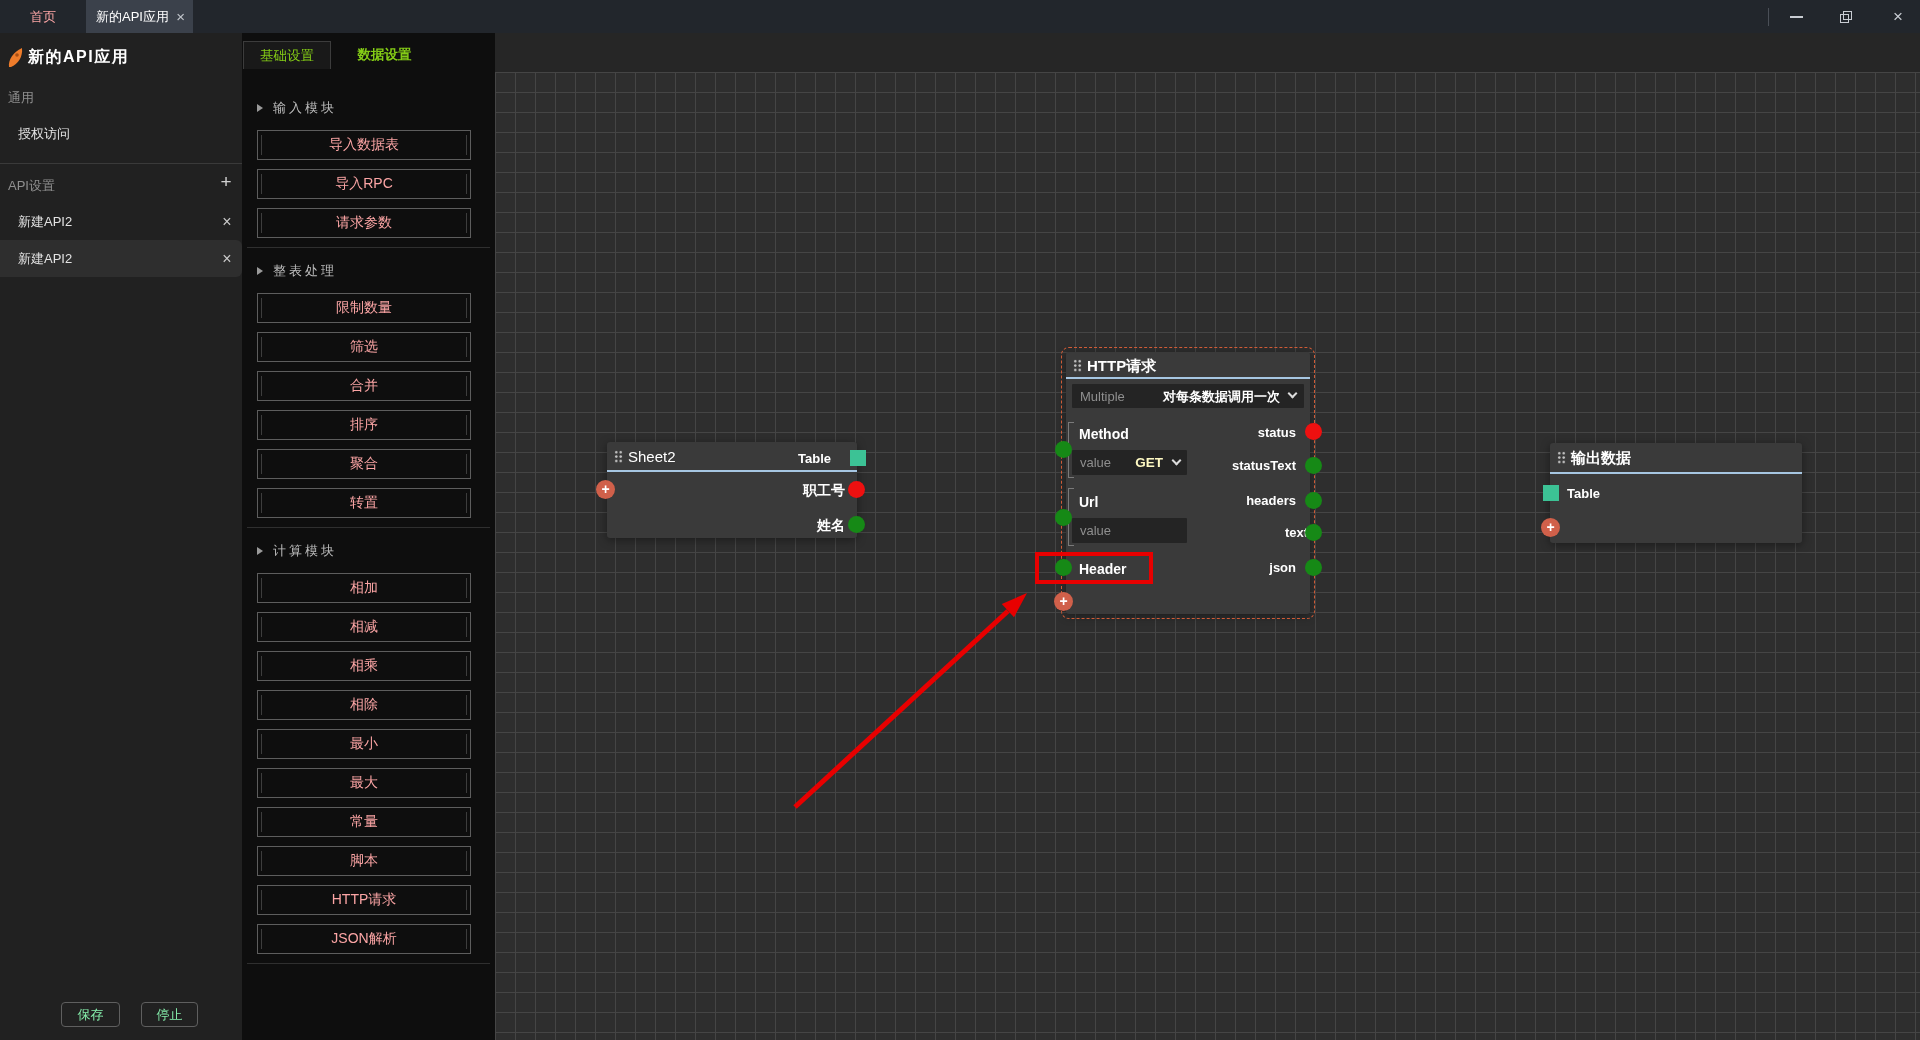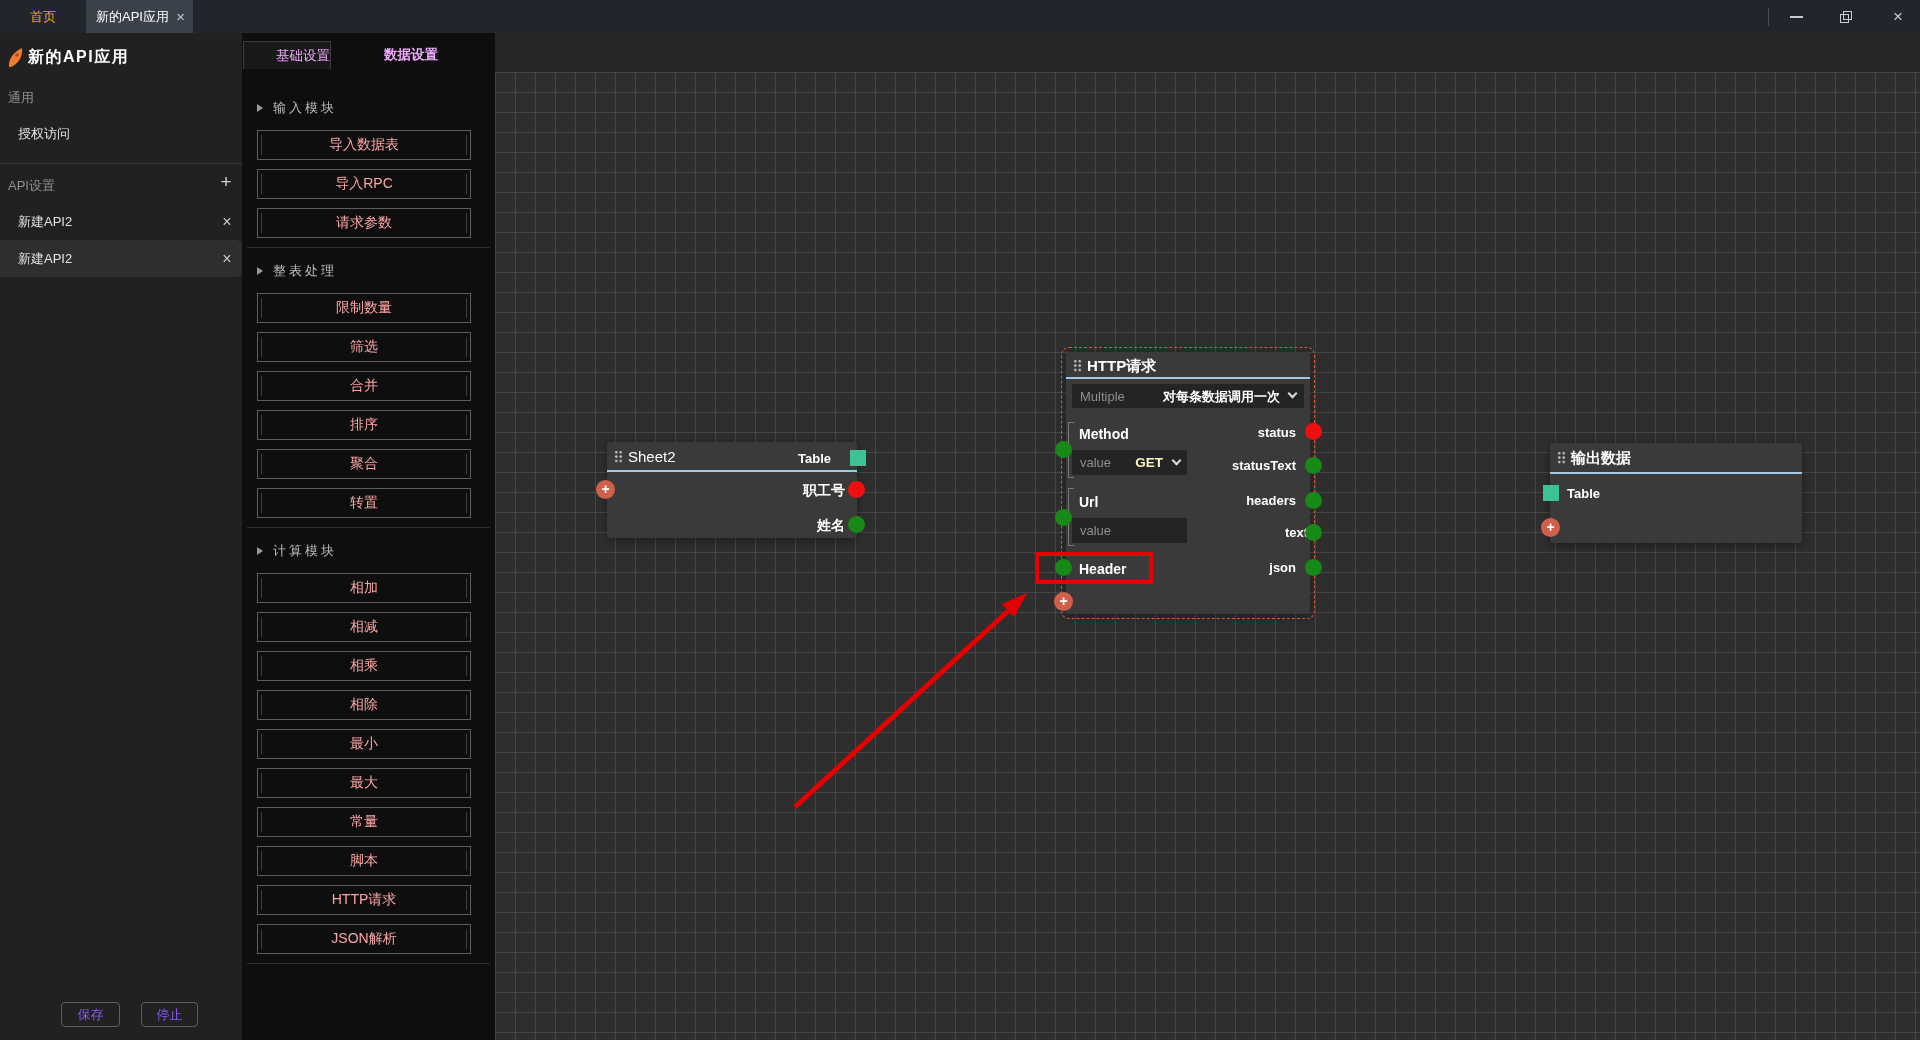--- a/index.html
+++ b/index.html
@@ -2,21 +2,21 @@
 <html style="--titlebar_bg: #22262c; --titlebar_tab_active: #3b414b; --sidebar_bg: #212121; --sidebar_selected: #2e2e2e; --panel_bg: #0e0e0e; --panel_tab_inactive: #191919; --canvas_bg: #2e2e2e; --canvas_top: #262626; --canvas_grid: #454545; --node_bg: #3a3a3a; --node_input_bg: #242424; --node_underline: #a6c6e2; --port_red: #ee1010; --port_green: #168916; --teal: #3cc295; --add_btn: #d0604a; --selection_dash: #cf5b36; --annotation: #e80000; --brand_orange: #ee7c2b;"><head>
 <meta charset="utf-8">
 <style>
   * { margin:0; padding:0; box-sizing:border-box; }
   html,body { width:1920px; height:1040px; background:#000; overflow:hidden; }
   body { font-family:"Liberation Sans","DejaVu Sans",sans-serif; color:#e8e8e8; }
   #app { position:relative; width:1920px; height:1040px; background:var(--canvas_bg); }
 
   
   .titlebar { position:absolute; left:0; top:0; width:1920px; height:33px; background:var(--titlebar_bg); z-index:60; }
-  .wtab { position:absolute; top:0; height:33px; display:flex; align-items:center; font-size:13px; color:#eab308; cursor:default; }
+  .wtab { position:absolute; top:0; height:33px; display:flex; align-items:center; font-size:13px; color:#fca5a5; cursor:default; }
   .wtab.home { left:10px; width:66px; justify-content:center; }
   .wtab.active { left:86px; width:107px; background:var(--titlebar_tab_active); color:#fff; padding-left:10px; }
   .wtab .tab-close { position:absolute; right:8px; font-size:15px; color:#c3c7cd; line-height:1; }
   .winctl-divider { position:absolute; left:1768px; top:8px; width:1px; height:18px; background:#4a4f57; }
   .winctl { position:absolute; top:0; width:34px; height:33px; display:flex; align-items:center; justify-content:center; }
   .ic-min { width:13px; height:2px; background:#c8ccd2; }
   .ic-restore { position:relative; width:12px; height:12px; }
   .ic-restore .b { position:absolute; left:0; bottom:0; width:9px; height:9px; border:1.4px solid #c8ccd2; background:var(--titlebar_bg); }
   .ic-restore .f { position:absolute; right:0; top:0; width:9px; height:9px; border:1.4px solid #c8ccd2; }
   .ic-close { font-size:17px; color:#c8ccd2; line-height:1; }
@@ -26,25 +26,25 @@
   .side-title { position:absolute; left:0; top:12px; height:24px; display:flex; align-items:center; }
   .rocket { position:absolute; left:7px; top:2px; }
   .side-title .t { position:absolute; left:28px; top:2px; font-size:16px; font-weight:bold; letter-spacing:1.5px; color:#fff; white-space:nowrap; }
   .grp-label { position:absolute; left:8px; font-size:13px; color:#8f8f8f; }
   .side-item { position:absolute; left:0; width:242px; height:36px; display:flex; align-items:center; font-size:13px; color:#e3e3e3; cursor:pointer; }
   .side-item .lbl { margin-left:18px; }
   .side-item .x { position:absolute; right:7px; width:16px; text-align:center; font-size:16px; color:#c9c9c9; }
   .side-item.selected { background:var(--sidebar_selected); border-radius:0 6px 6px 0; }
   .side-divider { position:absolute; left:0; width:242px; height:1px; background:#3a3a3a; }
   .plus-flat { position:absolute; right:6px; top:139px; width:20px; height:20px; font-size:19px; color:#d0d0d0; text-align:center; line-height:20px; cursor:pointer; }
-  .foot-btn { position:absolute; height:25px; background:transparent; border:1px solid #5f5f5f; border-radius:4px; color:#8b5cf6; font-size:13px; cursor:pointer; font-family:inherit; }
+  .foot-btn { position:absolute; height:25px; background:transparent; border:1px solid #5f5f5f; border-radius:4px; color:#86efac; font-size:13px; cursor:pointer; font-family:inherit; }
 
   
   .panel { position:absolute; left:242px; top:33px; width:253px; height:1007px; background:var(--panel_bg); z-index:30; }
-  .ptab { position:absolute; top:8px; height:28px; display:flex; align-items:center; justify-content:flex-end; font-size:13.5px; color:#f0abfc; cursor:pointer; }
+  .ptab { position:absolute; top:8px; height:28px; display:flex; align-items:center; justify-content:center; font-size:13.5px; color:#84cc16; cursor:pointer; }
   .ptab.basic { left:1px; width:88px; background:var(--panel_tab_inactive); border:1px solid #3c3c3c; border-bottom:none; }
   .ptab.data { left:89px; width:107px; background:var(--panel_bg); font-weight:bold; }
   .panel-content { position:absolute; left:0; top:52px; width:253px; }
   .sec-head { margin:14px 0 13px 15px; font-size:13px; color:#bdbdbd; letter-spacing:3px; display:flex; align-items:center; }
   .tri { width:0; height:0; border-left:6px solid #9a9a9a; border-top:4px solid transparent; border-bottom:4px solid transparent; margin-right:10px; }
   .mod-btn { position:relative; display:block; margin:0 0 9px 15px; width:214px; height:30px; background:transparent; border:1px solid #5d5d5d; color:#fca5a5; font-size:14px; cursor:pointer; font-family:inherit; }
   .mod-btn::before, .mod-btn::after { content:""; position:absolute; top:4px; bottom:4px; width:1px; background:#3d3d3d; }
   .mod-btn::before { left:3px; } .mod-btn::after { right:3px; }
   .panel-divider { height:1px; background:#2f2f2f; margin:2px 5px 0 5px; }
 

